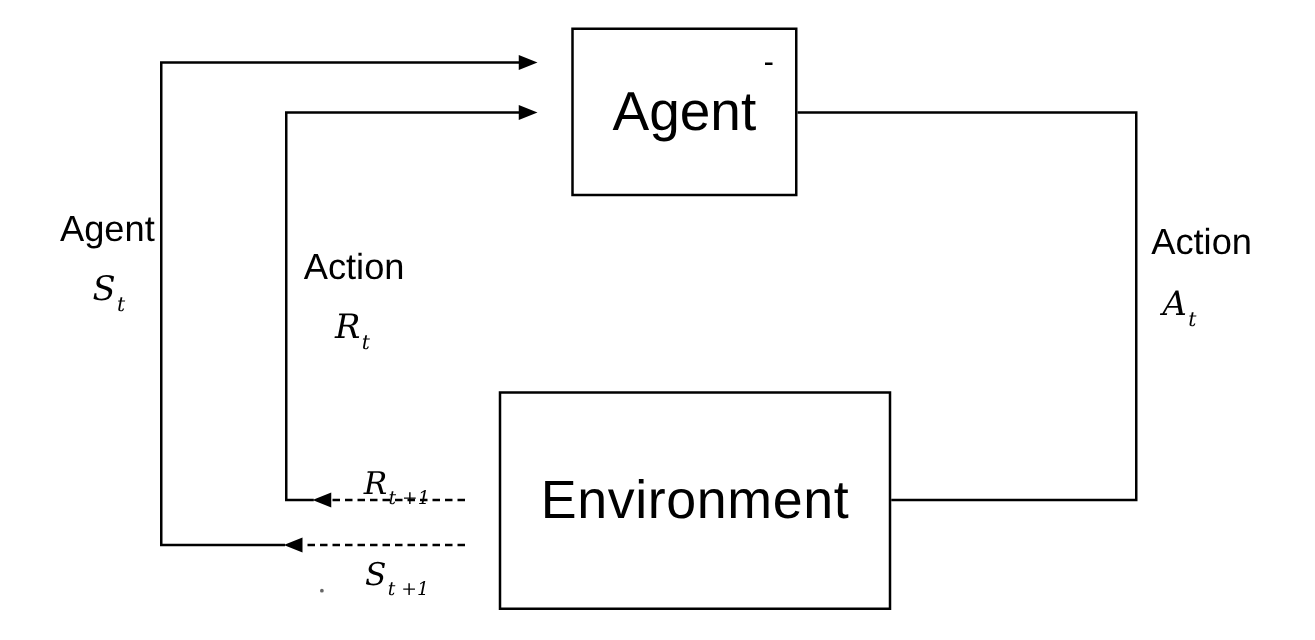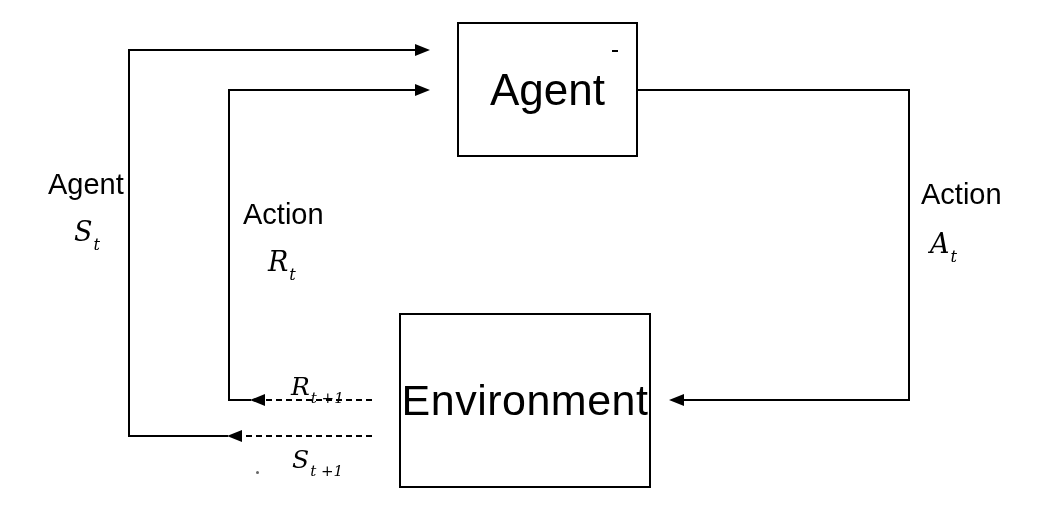--- a/index.html
+++ b/index.html
@@ -18,21 +18,21 @@
     box-sizing: border-box;
     border: 2px solid #000;
     background: #fff;
     display: flex;
     align-items: center;
     justify-content: center;
     line-height: 1;
     margin-left: 27px;
   }
   .node-agent { left: 430px; top: 22px; width: 181px; height: 135px; font-size: 44px; }
-  .node-env   { left: 372px; top: 313px; width: 252px; height: 175px; font-size: 43px; letter-spacing: 0.5px; }
+  .node-env   { left: 372px; top: 313px; width: 314px; height: 175px; font-size: 43px; letter-spacing: 0.5px; }
   .word {
     position: absolute;
     font-size: 29px;
     line-height: 1;
     white-space: nowrap;
   }
   .word-state  { left: 48px;  top: 170px; }
   .word-reward { left: 243px; top: 200px; }
   .word-action { left: 921px; top: 180px; }
   .math {

